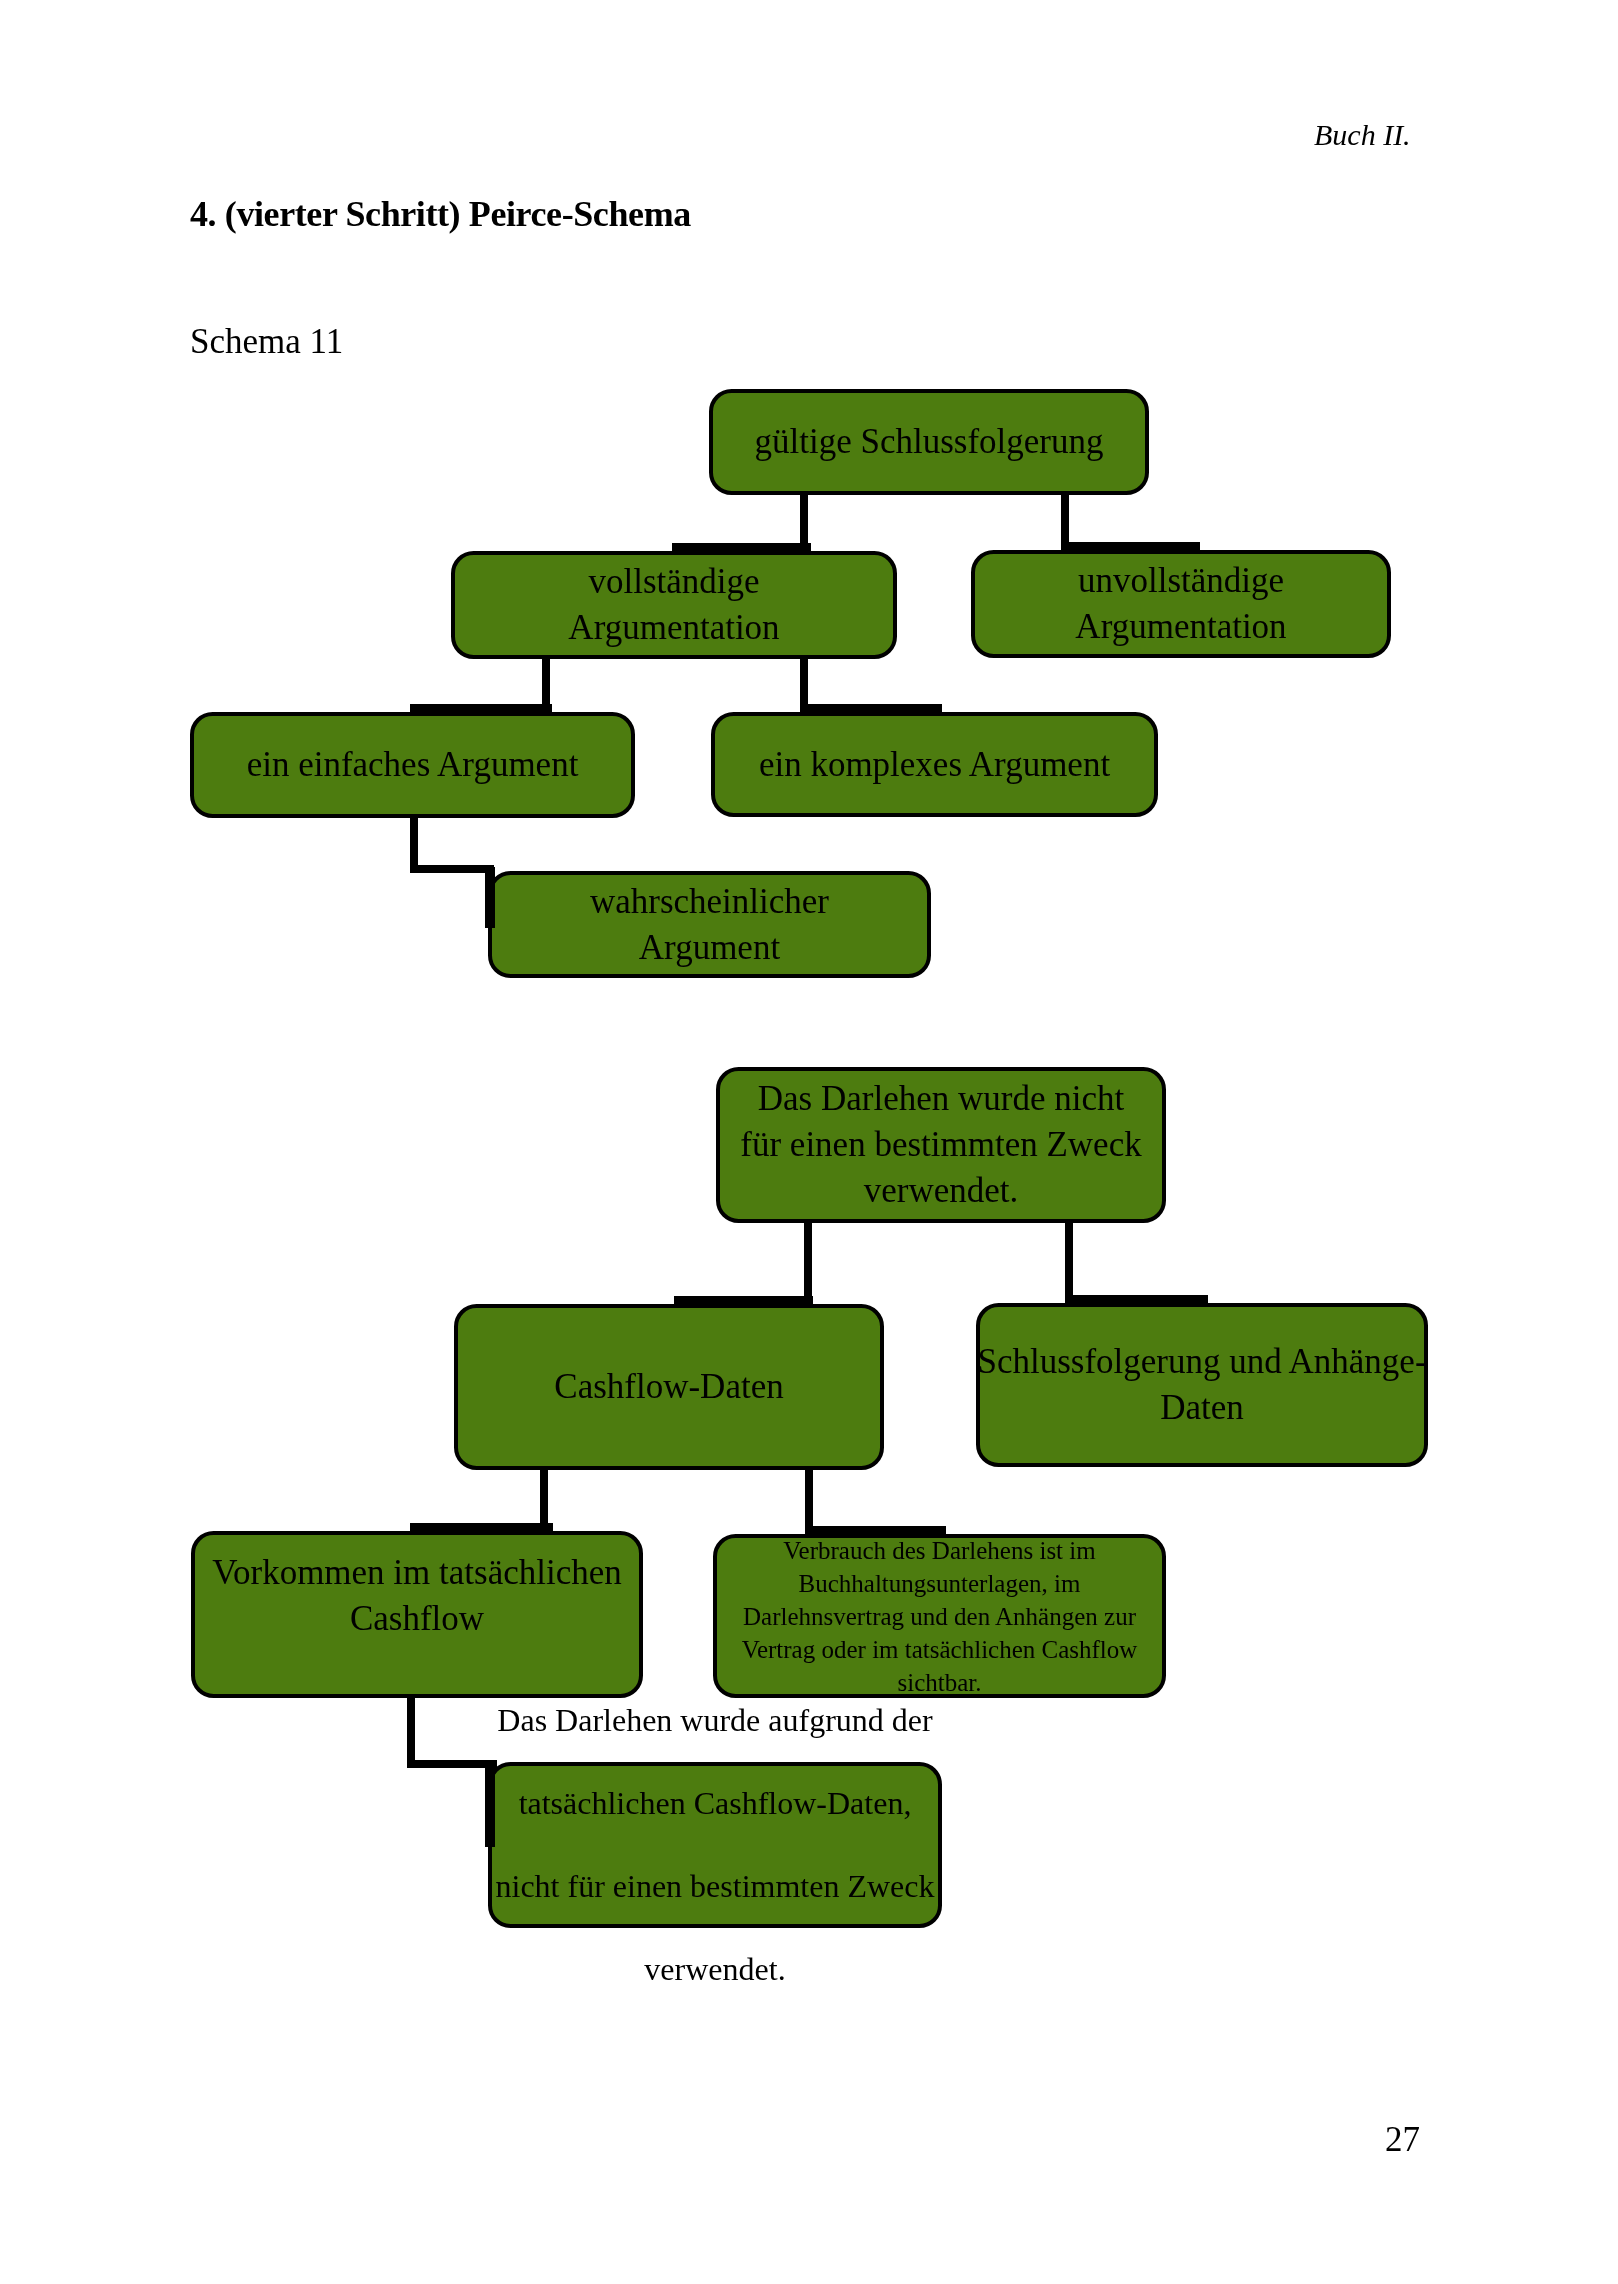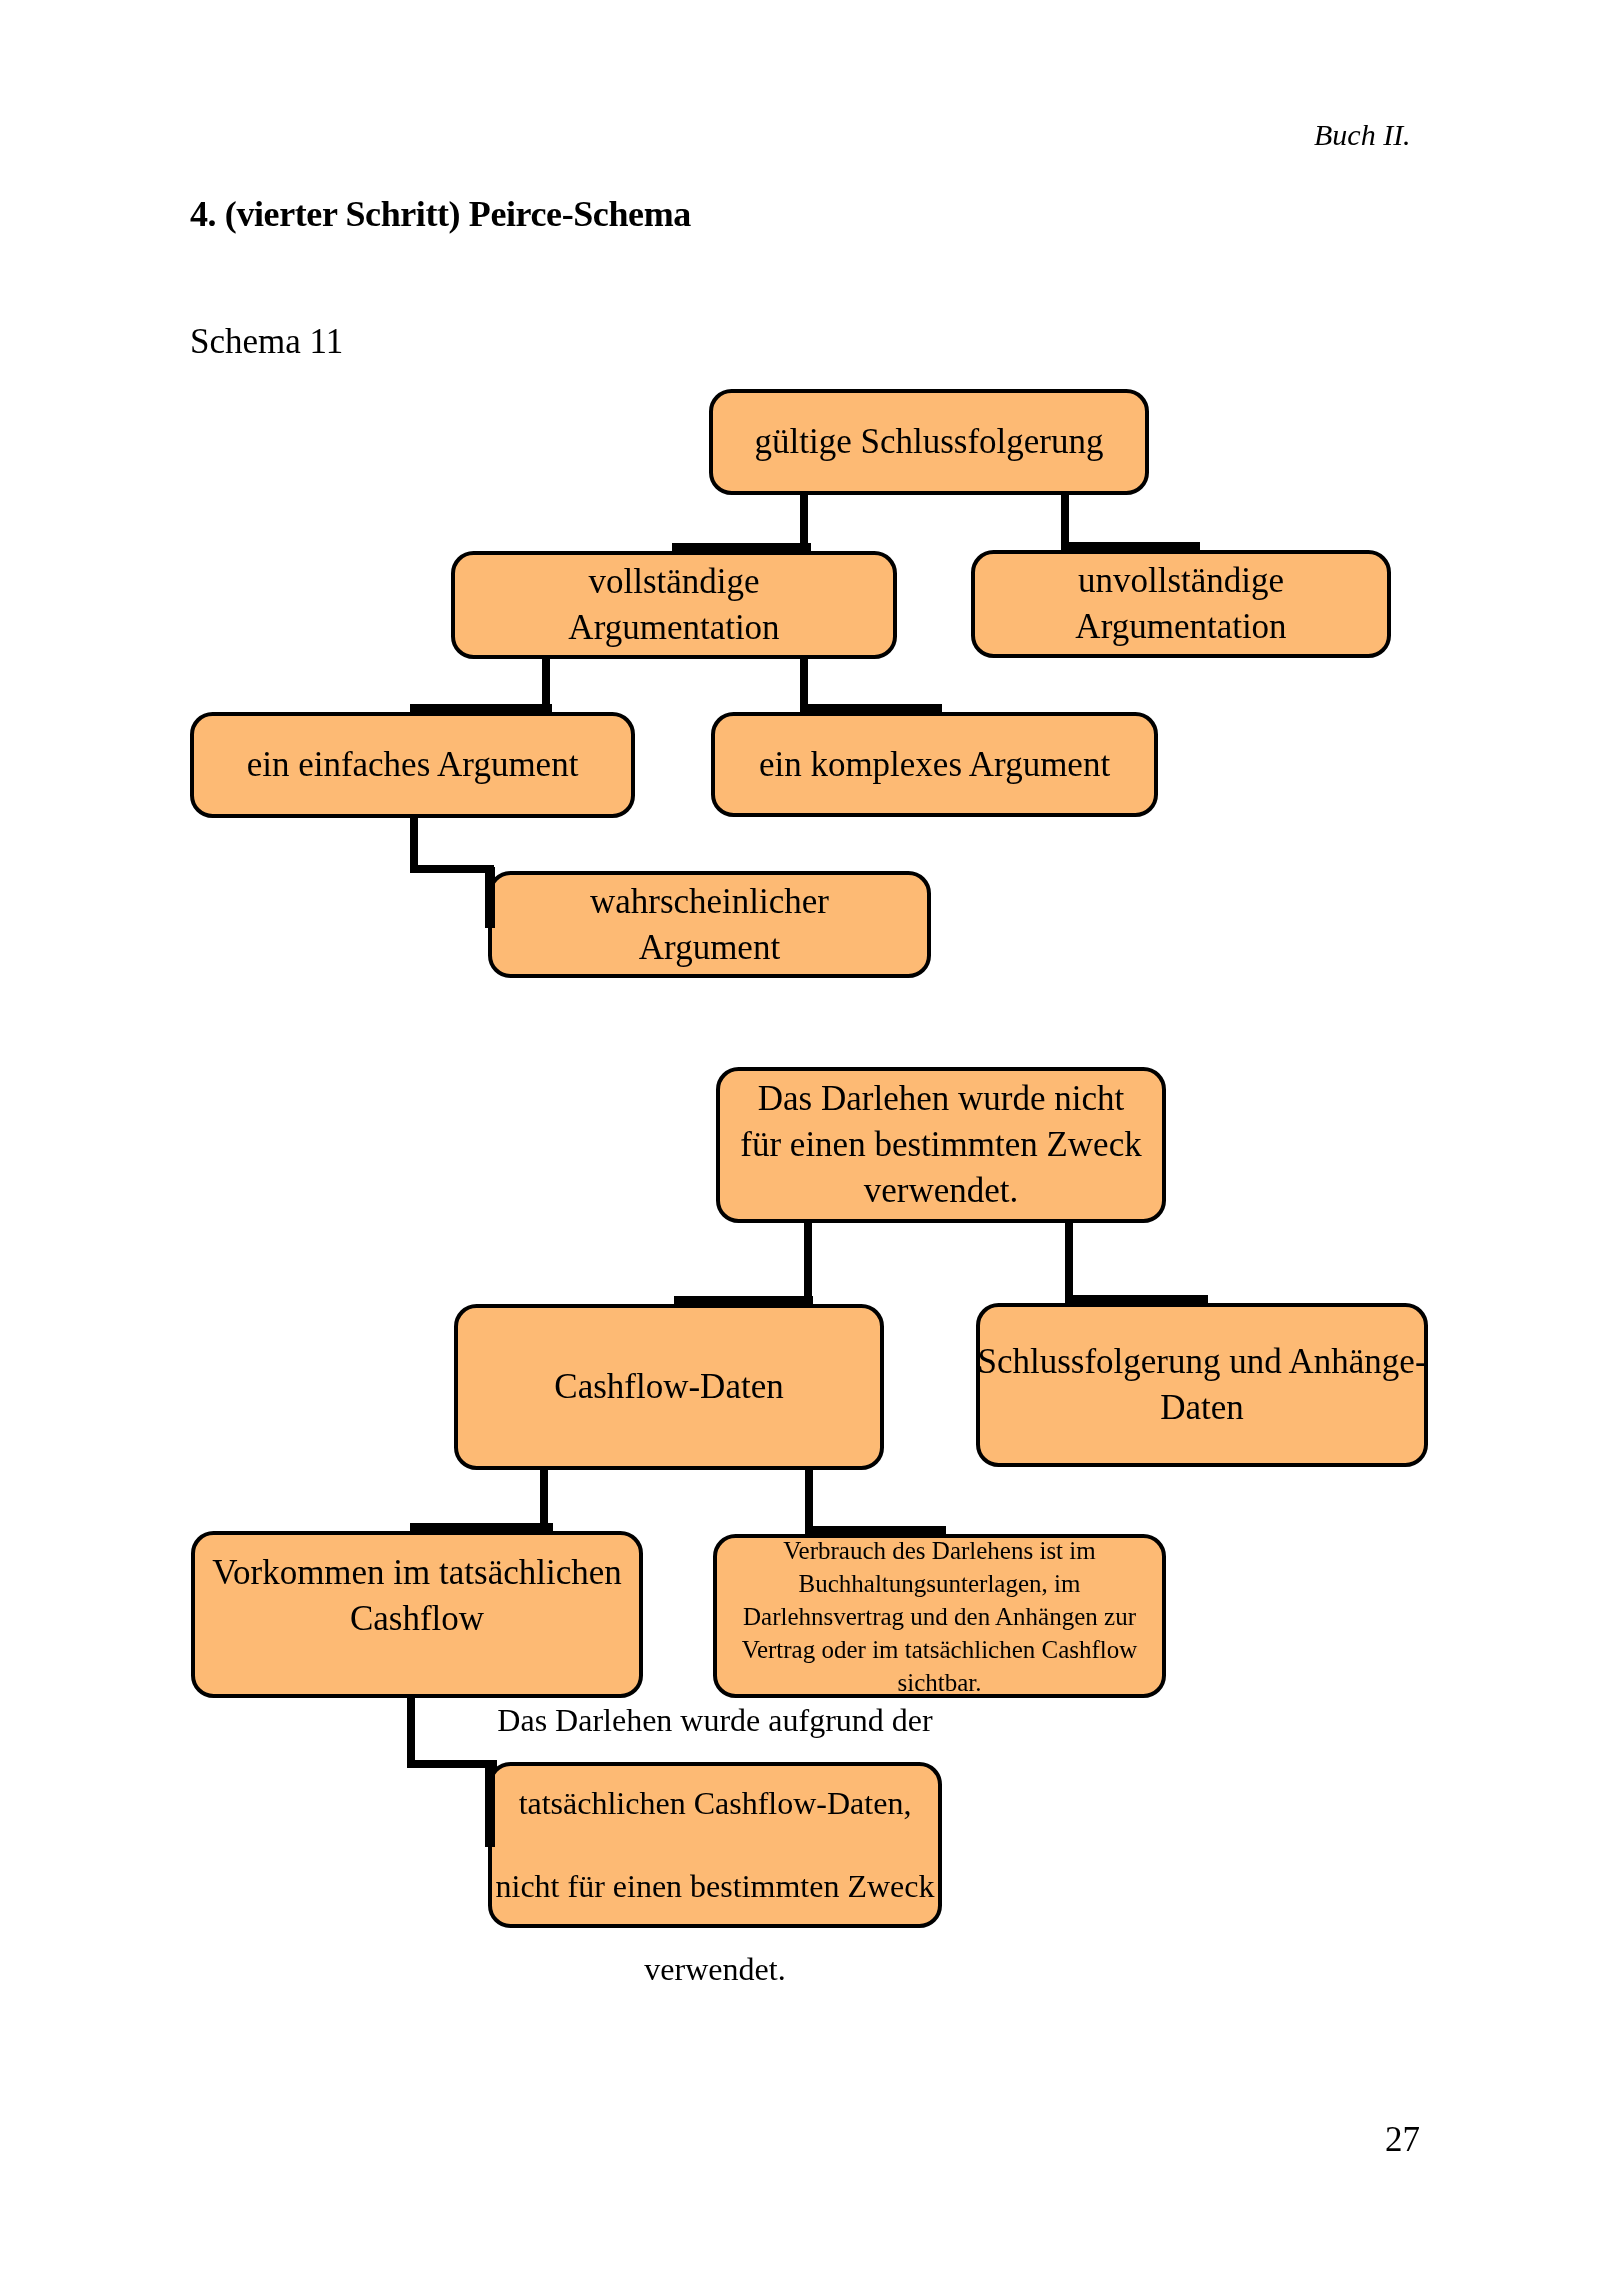--- a/index.html
+++ b/index.html
@@ -12,21 +12,21 @@
     overflow:hidden;
     margin:0 auto;
   }
   .abs{position:absolute;}
   .running-header{font-style:italic;font-size:30px;}
   .heading{font-weight:bold;font-size:36px;letter-spacing:-0.4px;}
   .schema-label{font-size:35px;}
   .page-number{font-size:35px;}
   .node{
     position:absolute;
-    background:#fdba74;
+    background:#4d7c0f;
     border:4px solid #000;
     border-radius:22.6px;
     box-sizing:border-box;
     display:flex;flex-direction:column;
     align-items:center;justify-content:center;
     text-align:center;
   }
   .node.top{justify-content:flex-start;padding-top:14.5px;}
   .node .ln{white-space:nowrap;}
   .fs44 .ln{font-size:35px;line-height:46px;}

